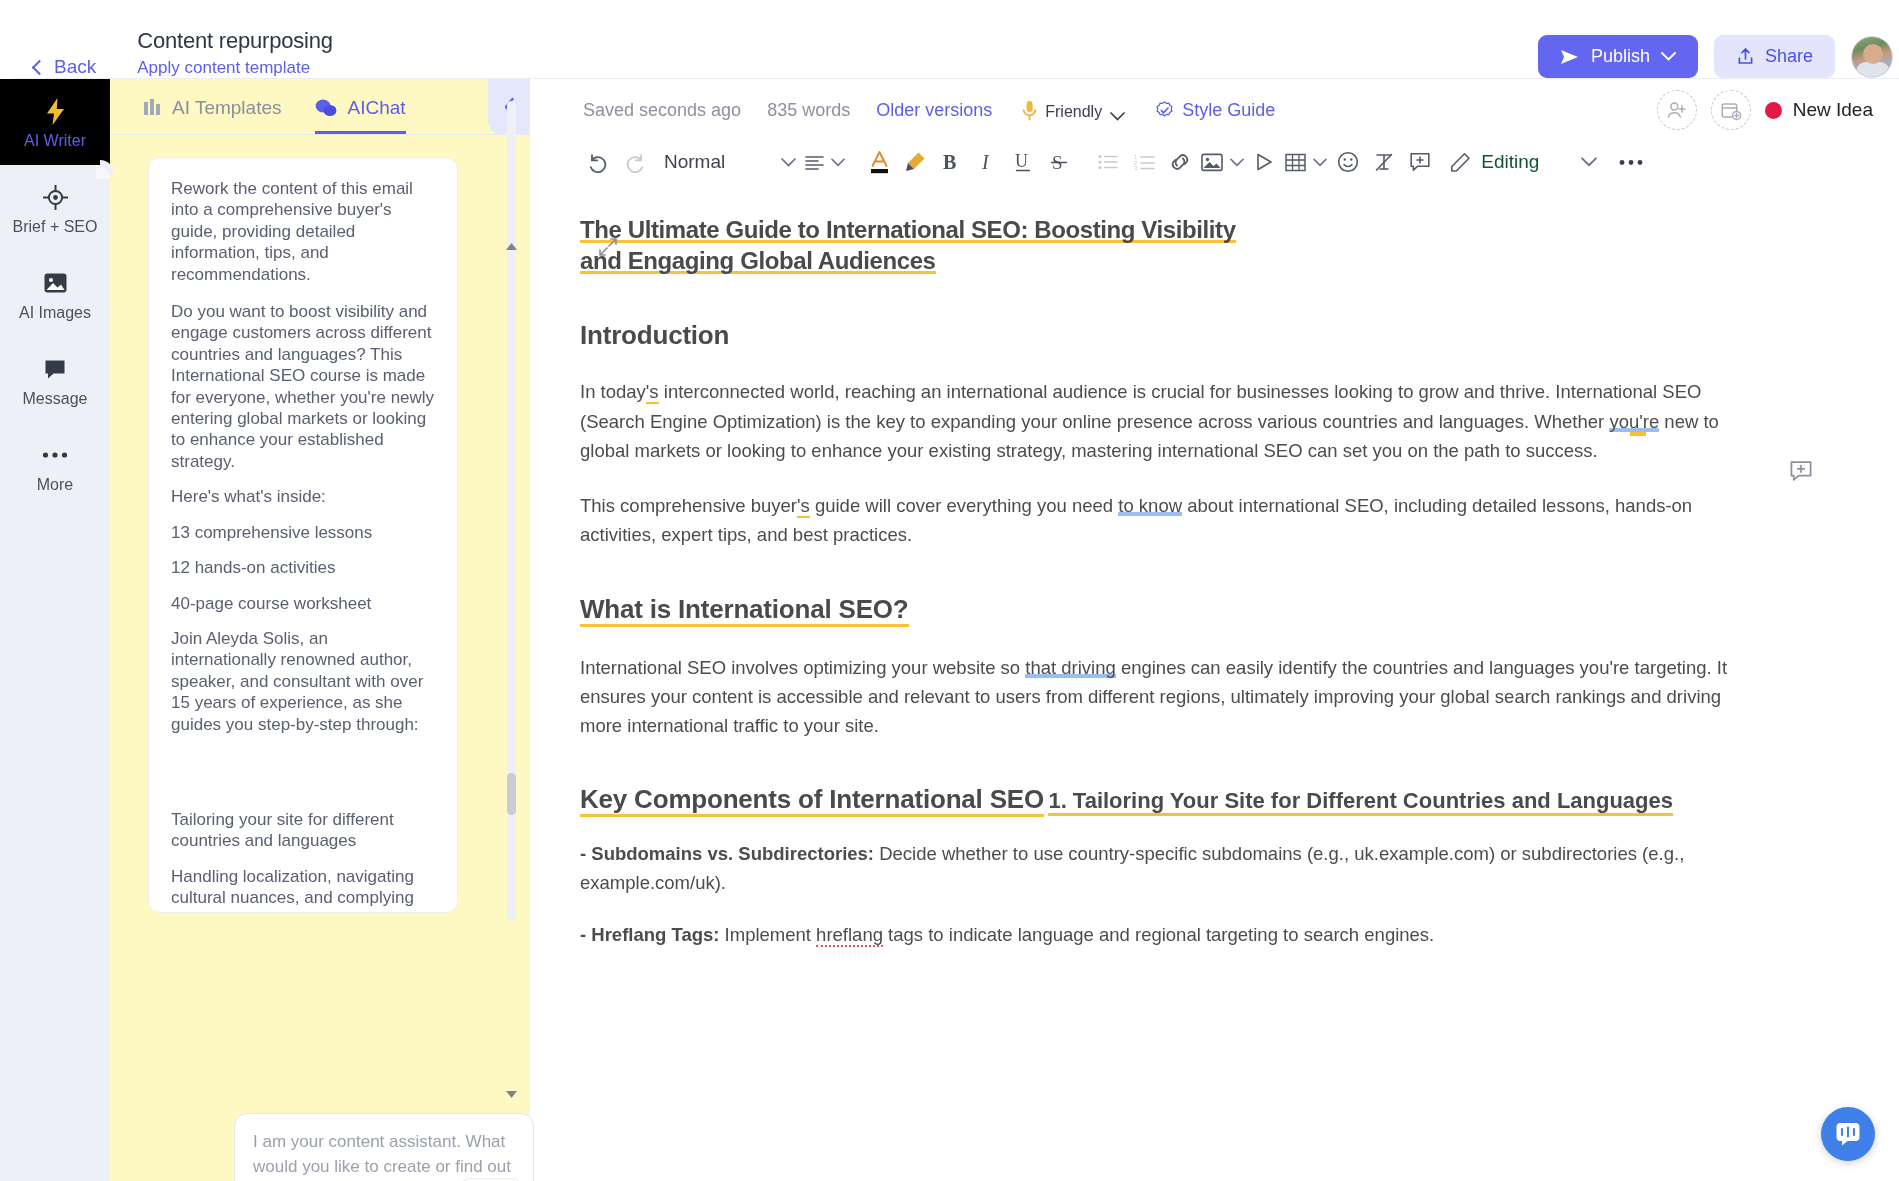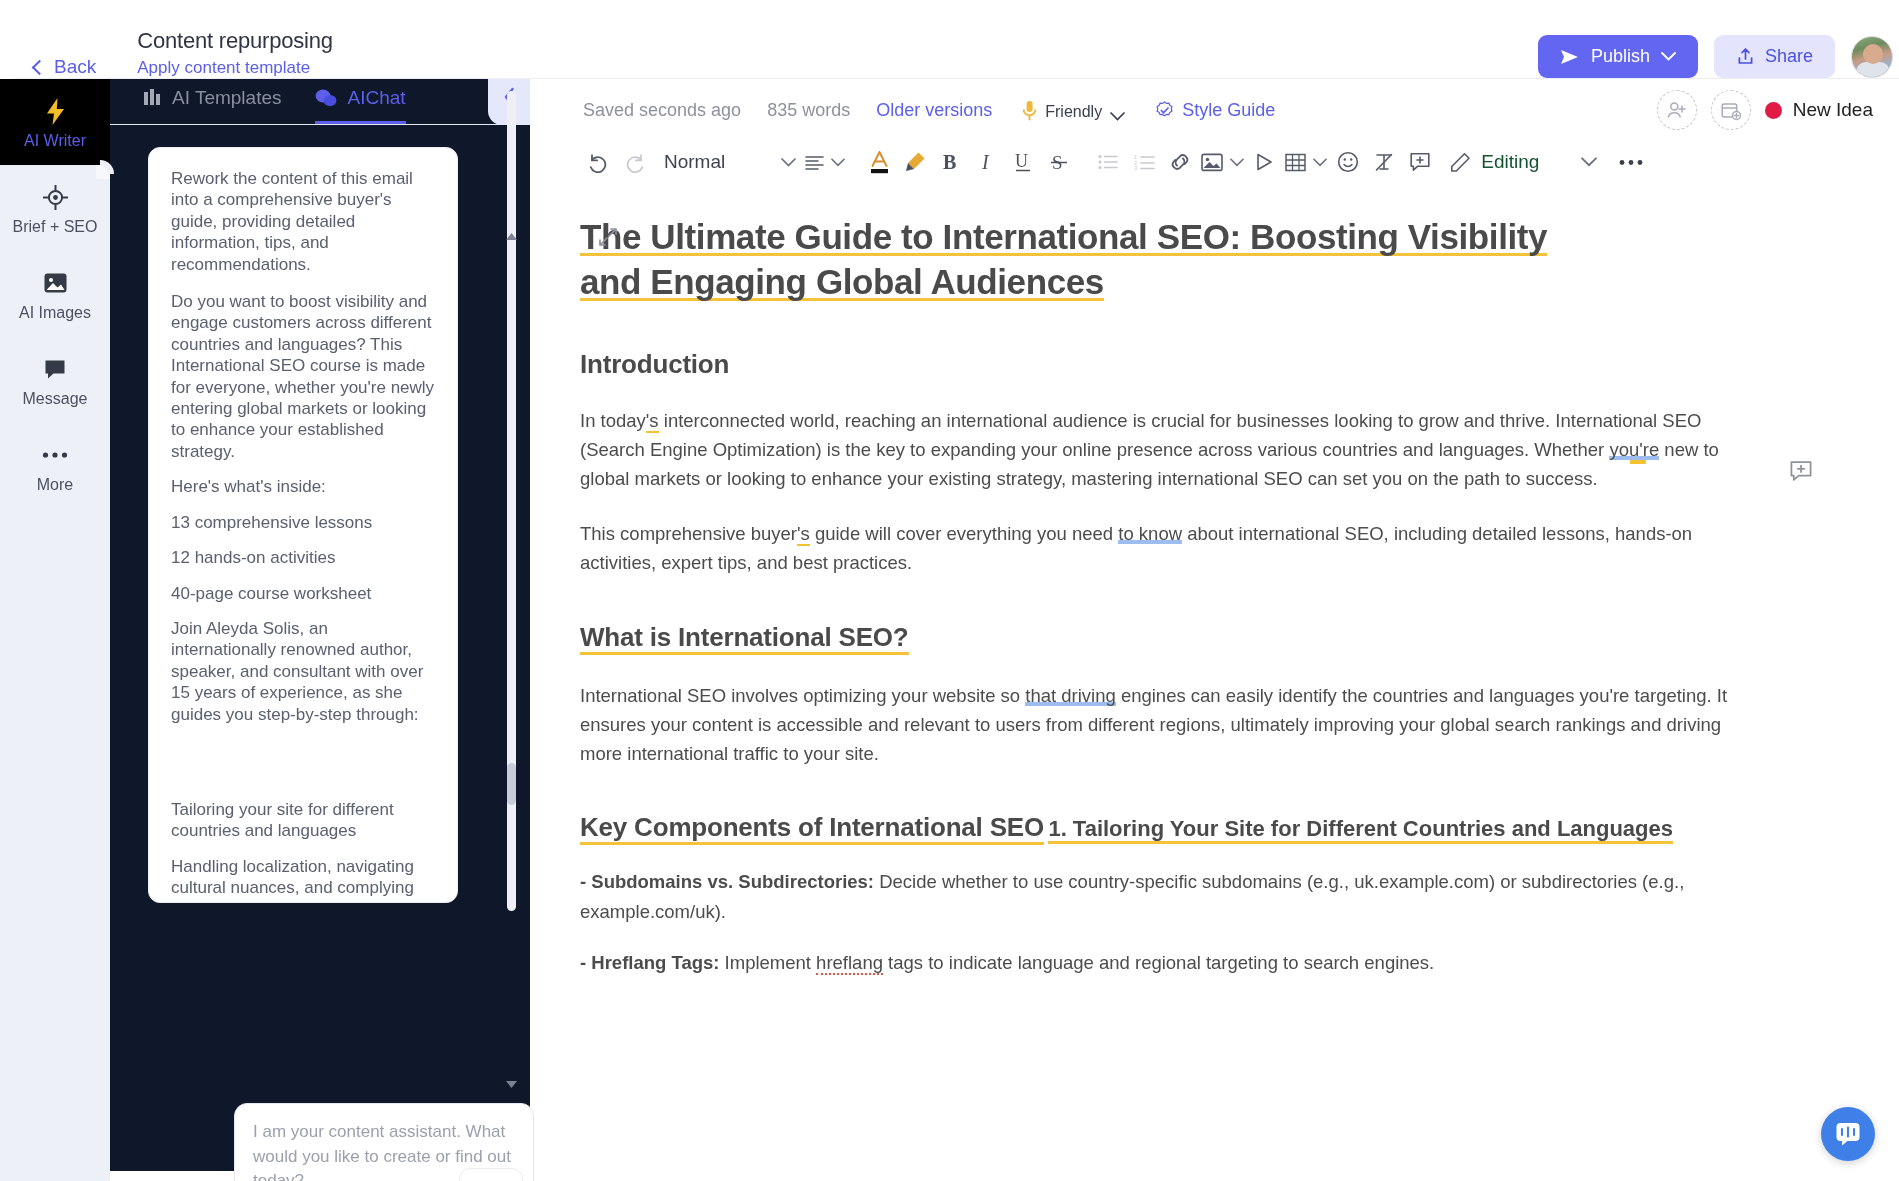--- a/index.html
+++ b/index.html
@@ -64,22 +64,22 @@
   }
   .rail-ico { height: 30px; display: flex; align-items: center; justify-content: center; }
   .rail-lbl { font-size: 16px; color: #4b5160; margin-top: 6px; }
   .rail-item.active .rail-lbl { color: #5b5fe9; }
   .rail-corner-t, .rail-corner-b {
     position: absolute; right: 0; width: 14px; height: 14px; background: #f7f8fc;
   }
 
   
   .chatpanel {
-    position: absolute; top: 69px; left: 110px; width: 420px; height: 1102px;
-    background: #0f172a; z-index: 15;
+    position: absolute; top: 79px; left: 110px; width: 420px; height: 1102px;
+    background: #fef9c3; z-index: 15;
   }
   .chat-tabs {
     height: 56px; display: flex; align-items: flex-end; gap: 34px; padding-left: 33px;
     border-bottom: 1px solid #e6e9f0;
   }
   .chat-tab {
     display: flex; align-items: center; gap: 9px; font-size: 19px; color: #8a8f9d;
     padding-bottom: 12px; cursor: pointer; border-bottom: 3px solid transparent;
   }
   .chat-tab.active { color: #5b5fe9; border-bottom-color: #5b5fe9; }
@@ -148,21 +148,21 @@
   .tb.muted svg { opacity: .32; }
   .tb-style { display: flex; align-items: center; font-size: 19px; color: #3e4350; cursor: pointer;
     margin: 0 6px 0 12px; }
   .tb-style span { margin-right: 56px; }
   .tb-edit { display: flex; align-items: center; gap: 10px; font-size: 19px; color: #14532d;
     cursor: pointer; margin-left: 12px; }
   .tb-gap { width: 13px; flex: none; }
 
   .doc-body { padding: 26px 170px 0 50px; }
   h1.d-title {
-    font-size: 35px; line-height: 1.28; color: #4a4a4a; font-weight: bold;
+    font-size: 24px; line-height: 1.28; color: #4a4a4a; font-weight: bold;
     letter-spacing: -0.4px; max-width: 980px;
   }
   h1.d-title .ul { box-shadow: inset 0 -3px 0 #f5c33b; }
   h2.d-h2 { font-size: 26px; color: #4a4a4a; font-weight: bold; margin-top: 44px; letter-spacing: -0.2px; }
   h2.d-h2.marked { box-shadow: inset 0 -3px 0 #f5c33b; display: inline-block; padding-bottom: 2px; }
   h3.d-h3 { font-size: 22px; color: #4a4a4a; font-weight: bold; margin-top: 40px;
     box-shadow: inset 0 -3px 0 #f5c33b; display: inline-block; padding-bottom: 2px; }
   p.d-p { font-size: 18.5px; line-height: 1.58; color: #4c4c4c; margin-top: 26px; }
   p.d-li { font-size: 18.5px; line-height: 1.58; color: #4c4c4c; margin-top: 22px; }
   .gm-y { border-bottom: 2.5px solid #f2c230; }

